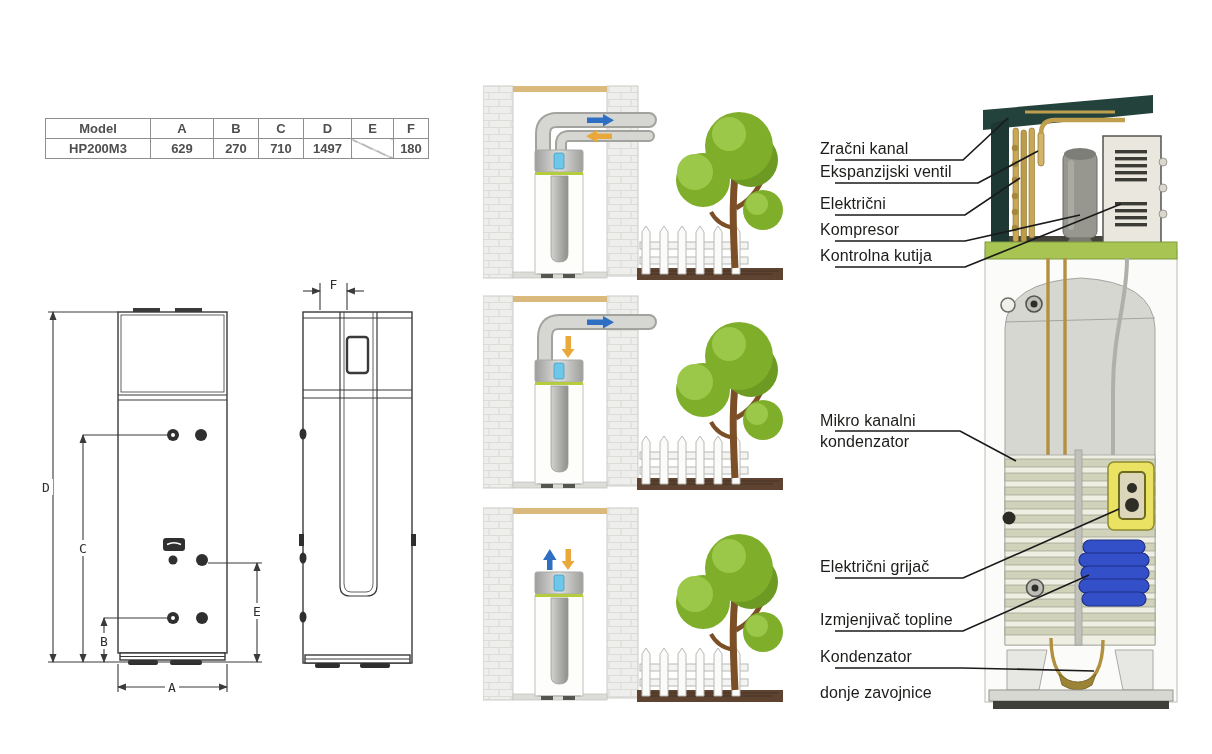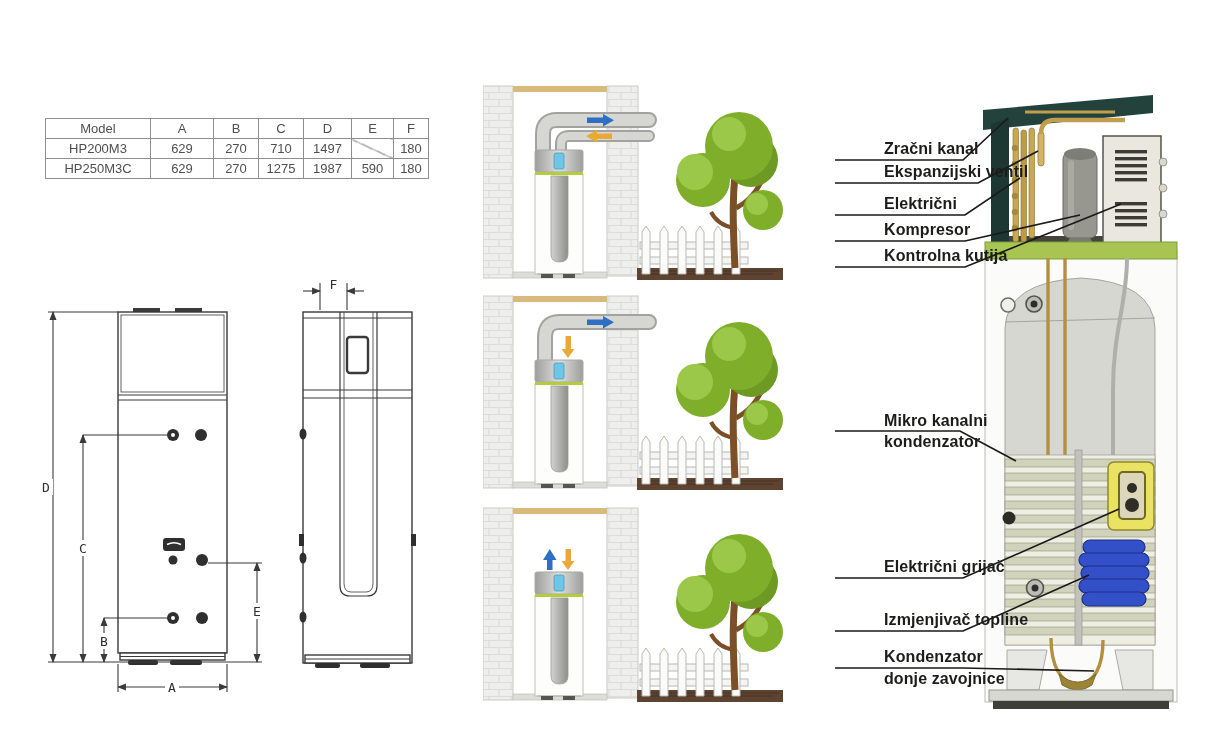--- a/index.html
+++ b/index.html
@@ -3,30 +3,30 @@
 <meta charset="utf-8">
 <style>
   html,body{margin:0;padding:0;background:#fff;}
   .page{position:relative;width:1212px;height:754px;background:#ffffff;overflow:hidden;
         font-family:"Liberation Sans",sans-serif;}
 
   
   .spec-table{position:absolute;left:45px;top:118px;width:383px;border-collapse:collapse;
               table-layout:fixed;font-size:13px;color:var(--table-text);}
   .spec-table th,.spec-table td{border:1px solid var(--table-border);text-align:center;
-              font-weight:normal;height:19px;padding:0;overflow:hidden;white-space:nowrap;}
+              font-weight:bold;height:19px;padding:0;overflow:hidden;white-space:nowrap;}
   .spec-table td.na-cell{background:
       linear-gradient(to top right,transparent 47.5%,#9a9a9a 47.5%,#9a9a9a 51%,transparent 51%);}
 
   
   .abs{position:absolute;}
 
   
-  .callout{position:absolute;left:884px;color:var(--label-text);font-size:16px;
-           font-weight:700;letter-spacing:.1px;line-height:21px;white-space:nowrap;}
+  .callout{position:absolute;left:820px;color:var(--label-text);font-size:16px;
+           font-weight:400;letter-spacing:.1px;line-height:21px;white-space:nowrap;}
 
   
   .dim-text{font-family:"DejaVu Sans Mono",monospace;font-size:13px;fill:#2f2f2f;}
 
   svg{display:block;}
   .defs-holder{position:absolute;width:0;height:0;overflow:hidden;}
   .tline{stroke:var(--line);stroke-width:1.1;fill:none;}
   .duct-outline{stroke:#a2a29e;fill:none;stroke-linecap:round;}
   .duct-fill{stroke:#d6d6d3;fill:none;stroke-linecap:round;}
 </style>
@@ -126,29 +126,20 @@
     </tr>
     <tr>
       <td>HP200M3</td>
       <td>629</td>
       <td>270</td>
       <td>710</td>
       <td>1497</td>
       <td class="na-cell"></td>
       <td>180</td>
     </tr>
-    <tr>
-      <td>HP250M3C</td>
-      <td>629</td>
-      <td>270</td>
-      <td>1275</td>
-      <td>1987</td>
-      <td>590</td>
-      <td>180</td>
-    </tr>
   </tbody>
     </table>
 
   <svg class="abs" style="left:30px;top:272px" width="240" height="430" viewBox="0 0 240 430">
     <g>
       <rect x="88" y="40" width="109" height="341" fill="#ffffff" stroke="var(--line)" stroke-width="1.4"></rect>
       <rect x="91" y="43" width="103" height="77" fill="none" stroke="var(--line)" stroke-width="0.8"></rect>
       <rect x="103" y="36" width="27" height="4" fill="#3a3a3a"></rect>
       <rect x="145" y="36" width="27" height="4" fill="#3a3a3a"></rect>
       <line x1="88" y1="123" x2="197" y2="123" class="tline"></line>
@@ -409,16 +400,16 @@
   <div class="callout" style="top:219px">Kompresor</div>
   <div class="callout" style="top:245px">Kontrolna kutija</div>
   <div class="callout" style="top:410px">
     <div>Mikro kanalni</div>
     <div>kondenzator</div>
   </div>
   <div class="callout" style="top:556px">Električni grijač</div>
   <div class="callout" style="top:609px">Izmjenjivač topline</div>
   <div class="callout" style="top:646px">
     <div>Kondenzator</div>
-    <div style="margin-top:1px">donje zavojnice</div>
+    <div style="margin-top:15px">donje zavojnice</div>
   </div>
 
 </div>
 
 </body></html>

